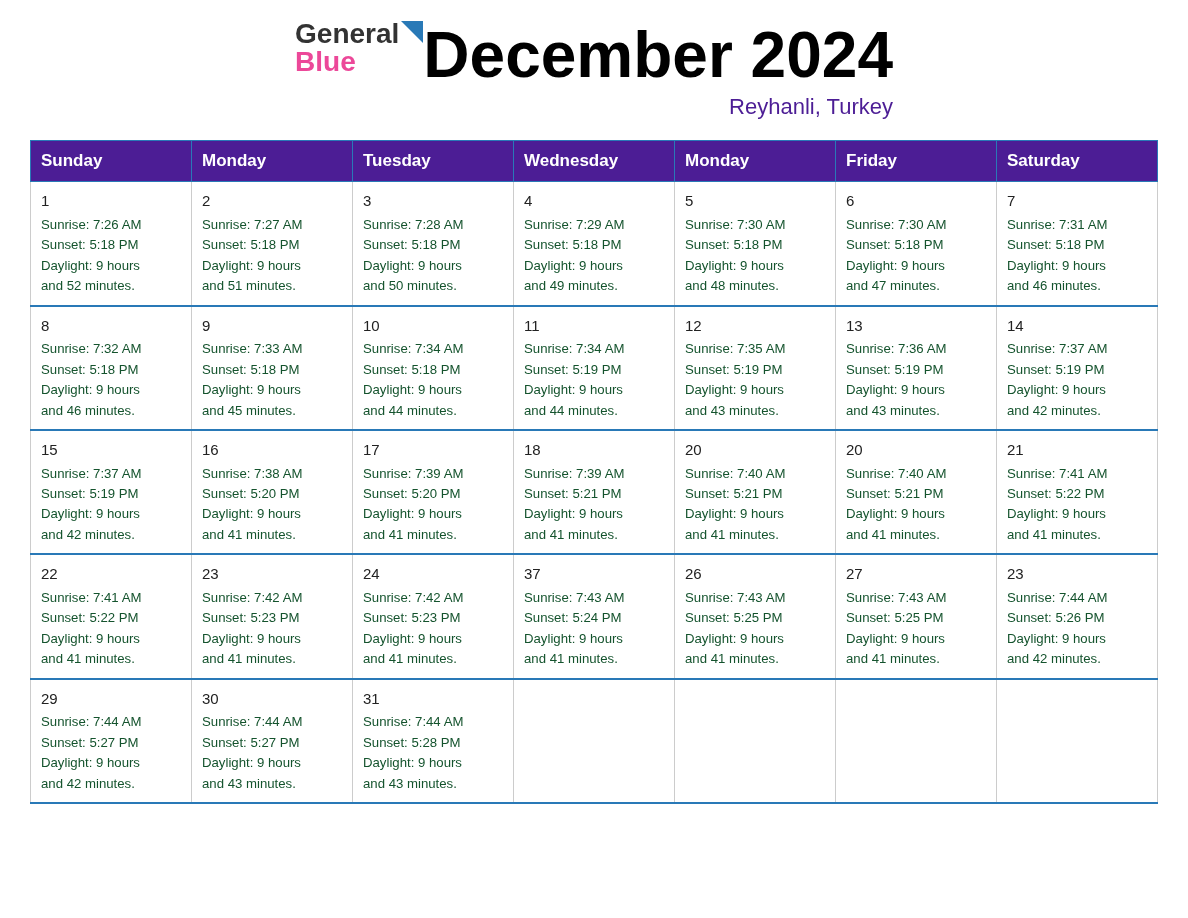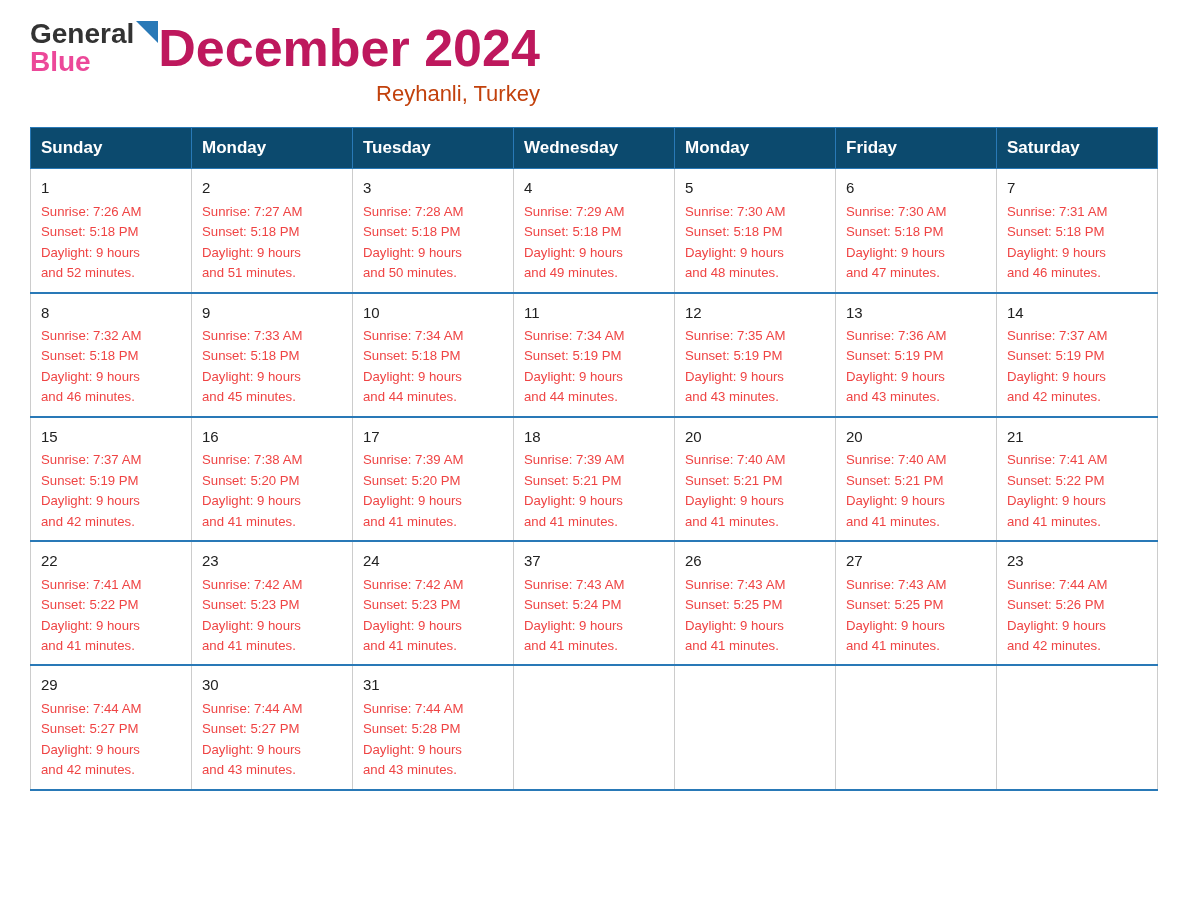--- a/index.html
+++ b/index.html
@@ -6,21 +6,21 @@
     body {
       font-family: Arial, sans-serif;
       background: #fff;
       color: #333;
       width: 1188px;
       min-height: 918px;
       padding: 20px 30px;
     }
     .header {
       display: flex;
-      justify-content: flex-start;
+      justify-content: center;
       align-items: flex-start;
       margin-bottom: 20px;
     }
     .logo {
       display: flex;
       flex-direction: column;
       align-items: flex-start;
     }
     .logo-general {
       font-size: 28px;
@@ -33,37 +33,37 @@
       font-weight: bold;
       color: #ec4899;
       line-height: 1;
       display: flex;
       align-items: center;
     }
     .title-block {
       text-align: right;
     }
     .calendar-title {
-      font-size: 52px;
+      font-size: 64px;
       font-weight: bold;
-      color: #be185d;
+      color: #000000;
       line-height: 1.1;
     }
     .calendar-subtitle {
       font-size: 22px;
-      color: #c2410c;
+      color: #4c1d95;
       margin-top: 4px;
     }
     table {
       width: 100%;
       border-collapse: collapse;
       table-layout: fixed;
     }
     thead tr th {
-      background: #0c4a6e;
+      background: #4c1d95;
       color: #fff;
       font-size: 17px;
       font-weight: 600;
       padding: 10px 10px;
       text-align: left;
       border: 1px solid #2979b7;
     }
     tbody tr td {
       border: 1px solid #ccc;
       vertical-align: top;
@@ -78,21 +78,21 @@
     }
     .day-number {
       font-size: 15px;
       font-weight: normal;
       color: #222;
       display: block;
       margin-bottom: 2px;
     }
     .day-info {
       font-size: 13.2px;
-      color: #ef4444;
+      color: #14532d;
       line-height: 1.55;
       margin-top: 12px;
     }
     .empty-cell {
       background: #fff;
     }
   </style>
 </head>
 <body>
 

